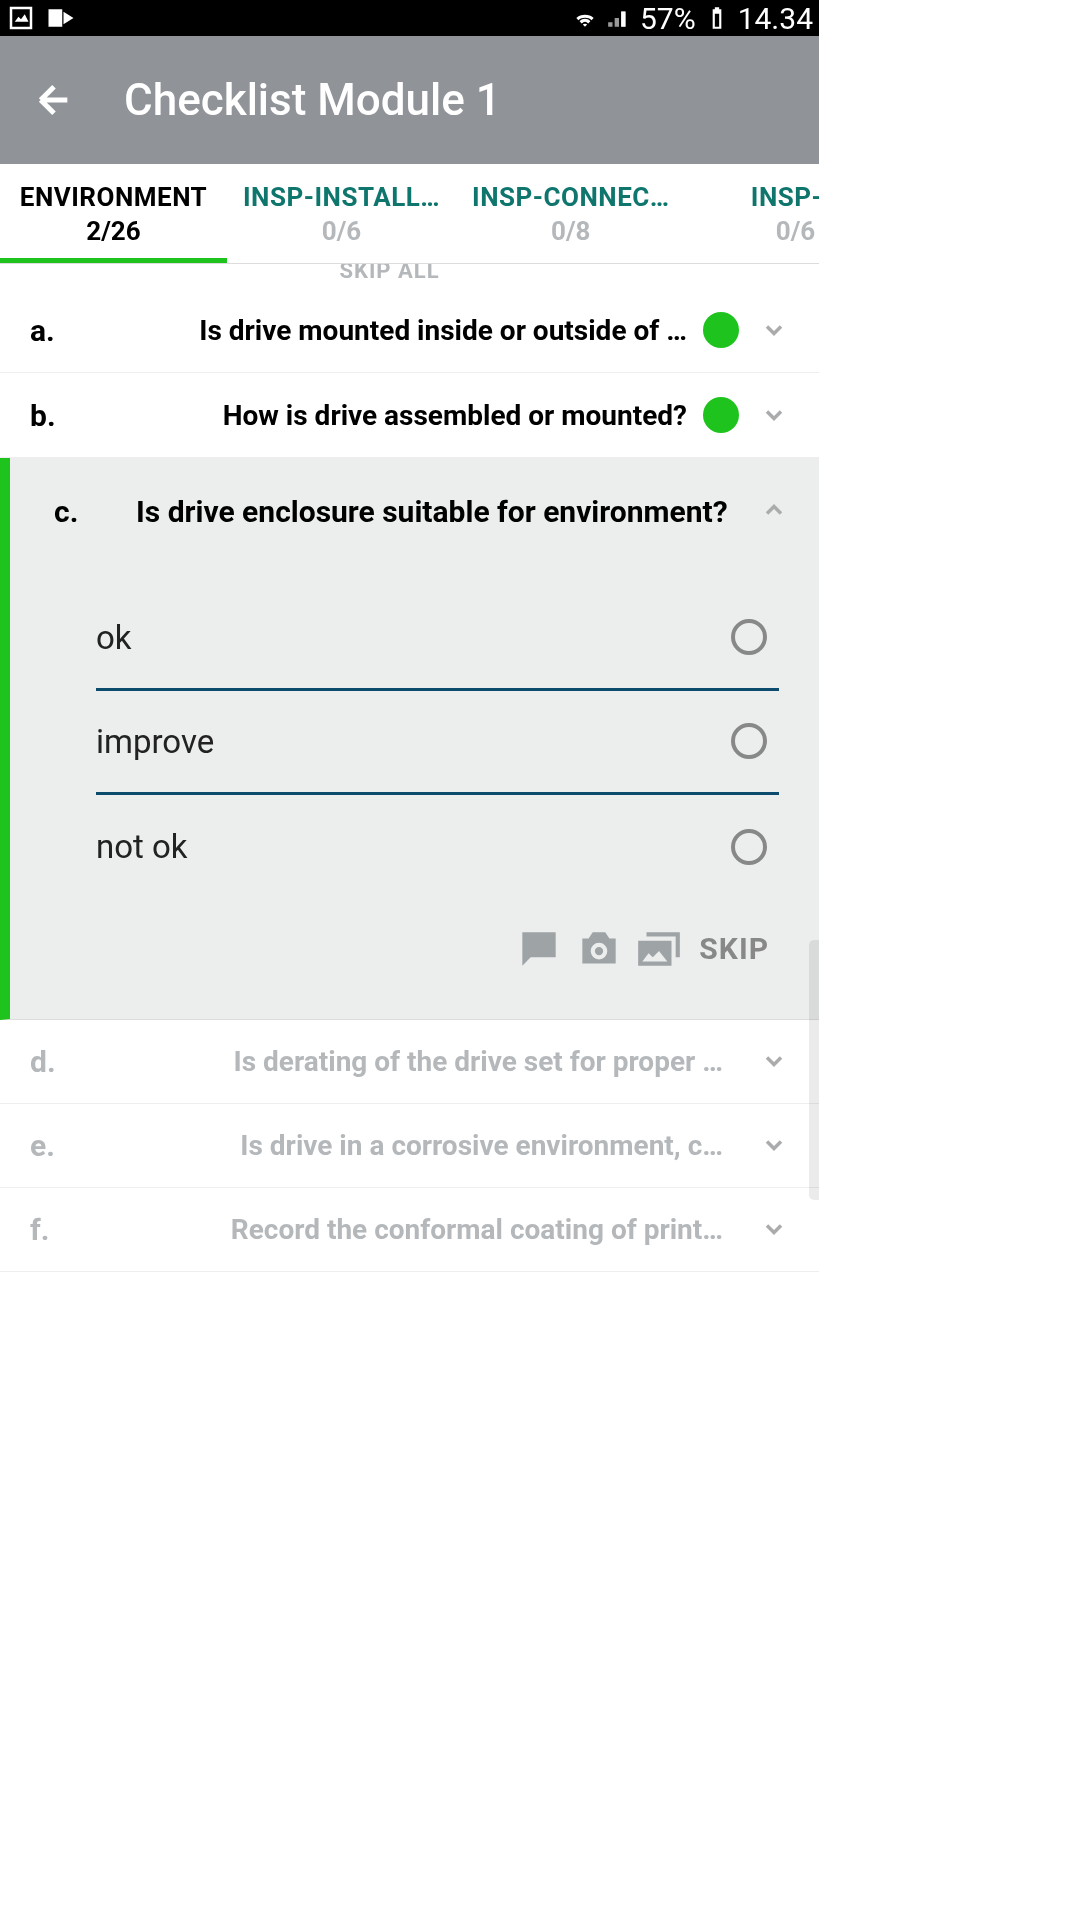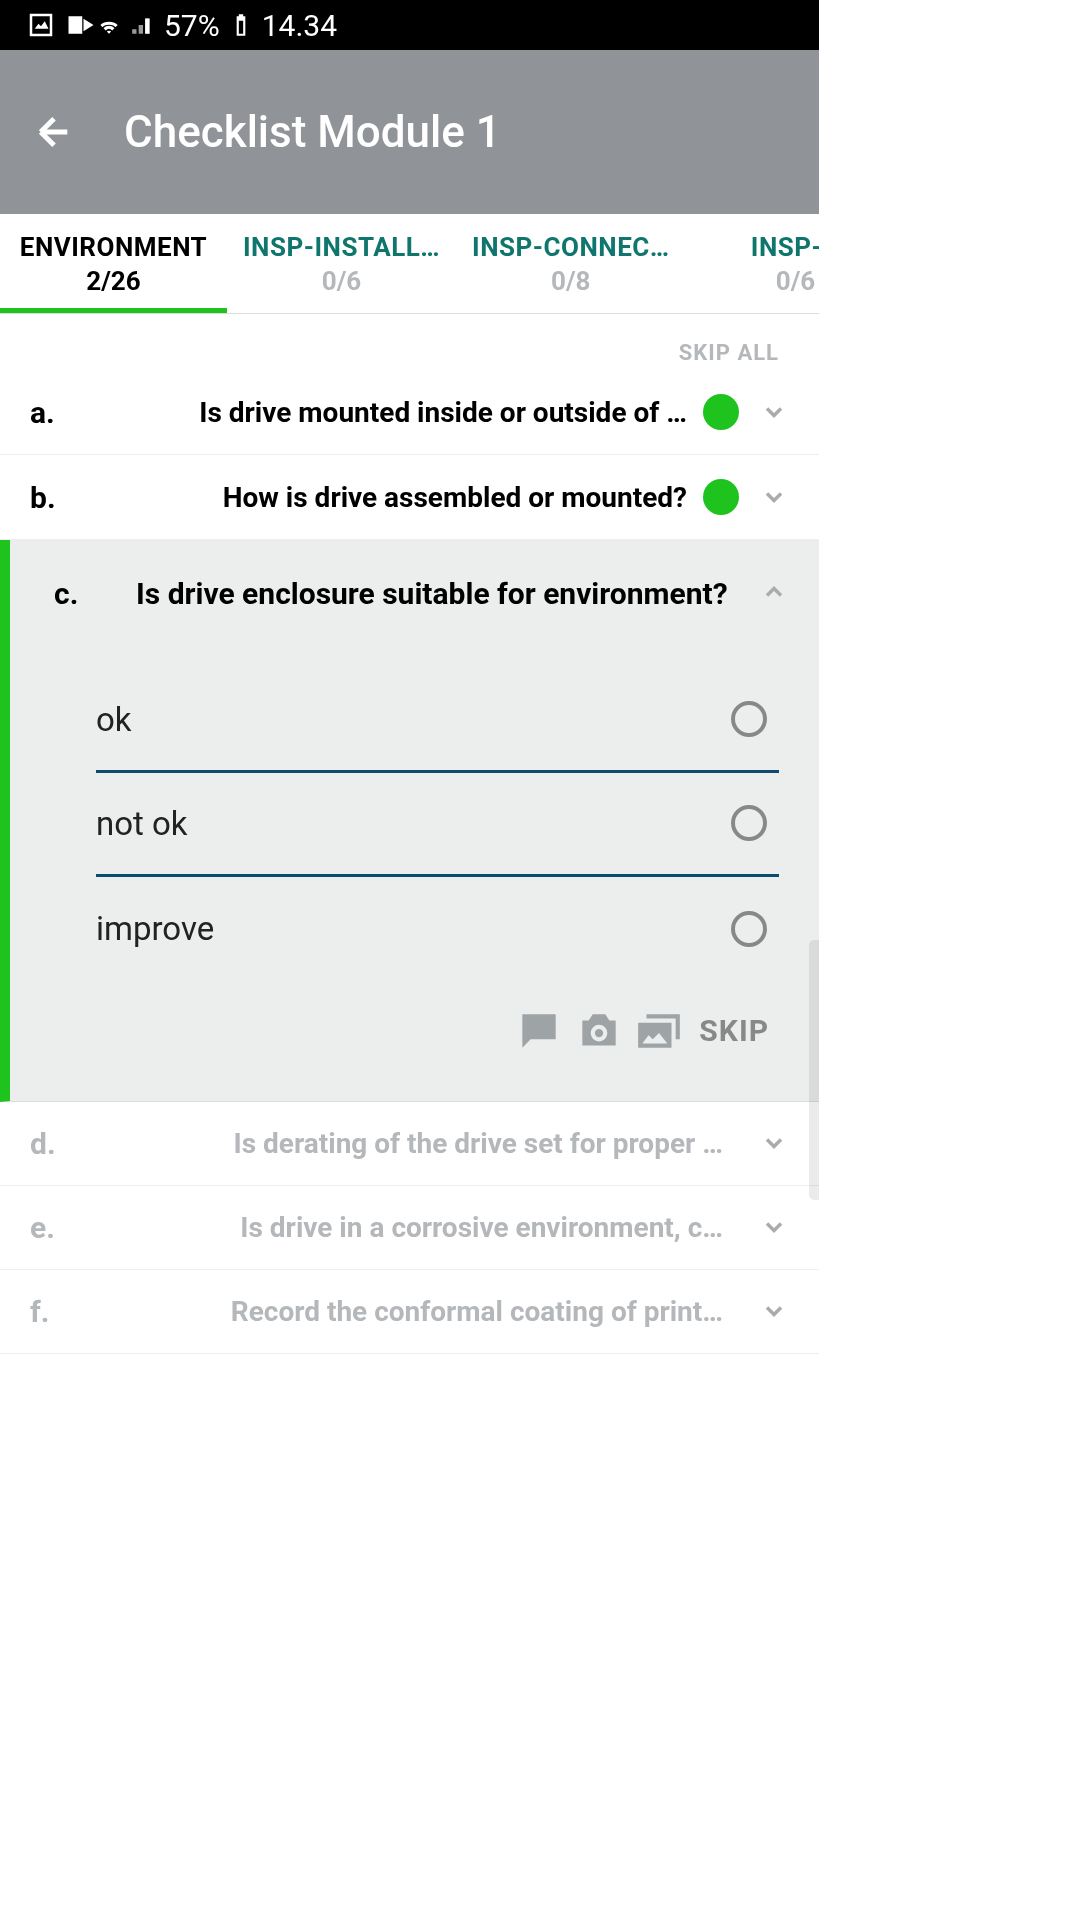--- a/index.html
+++ b/index.html
@@ -1,38 +1,38 @@
 <!DOCTYPE html>
 <html><head>
 <meta charset="utf-8">
 <style>
 * { margin:0; padding:0; box-sizing:border-box; font-family:-apple-system,BlinkMacSystemFont,"Segoe UI",Roboto,sans-serif; }
 body { width:819px; height:1456px; background:#fff; overflow:hidden; position:relative; }
 
-.status-bar { height:50px; background:#000; display:flex; justify-content:flex-start; align-items:center; padding:0 26px; }
+.status-bar { height:36px; background:#000; display:flex; justify-content:space-between; align-items:center; padding:0 6px; }
 .status-left { display:flex; gap:10px; align-items:center; }
 .status-right { display:flex; gap:8px; align-items:center; color:#fff; font-size:30px; font-weight:400; }
 .ic { width:30px; height:30px; fill:#fff; }
 .ic-s { width:26px; height:26px; fill:#fff; }
 
-.app-bar { height:164px; background:#909499; display:flex; align-items:center; padding:0 24px; }
+.app-bar { height:128px; background:#909499; display:flex; align-items:center; padding:0 24px; }
 .back-btn { width:60px; height:60px; display:flex; align-items:center; justify-content:center; margin-right:40px; cursor:pointer; }
 .back-btn svg { width:40px; height:40px; stroke:#fff; stroke-width:3; fill:none; }
 .title { color:#fff; font-size:44px; font-weight:500; }
 
 .tabs { height:100px; display:flex; border-bottom:1px solid #ddd; overflow:hidden; position:relative; }
 .tab { flex:0 0 auto; padding:20px 16px 20px; display:flex; flex-direction:column; align-items:center; justify-content:center; cursor:pointer; min-width:220px; position:relative; }
 .tab:first-child { min-width:227px; }
 .tab-label { font-size:26px; font-weight:700; letter-spacing:0.5px; color:#0f766e; white-space:nowrap; }
 .tab-count { font-size:26px; font-weight:700; color:#b5b8bb; margin-top:4px; }
 .tab.active .tab-label, .tab.active .tab-count { color:#000; }
 .tab.active::after { content:""; position:absolute; left:0; right:0; bottom:-1px; height:6px; background:#1ec31e; }
 
 .content { overflow:hidden; }
-.float-hdr { height:24px; display:flex; justify-content:flex-end; padding-right:40px;margin-top:32px; }
+.float-hdr { height:24px; display:flex; justify-content:center; padding-right:40px; }
 .float-hdr span { color:#b5b8bb; font-size:22px; font-weight:700; letter-spacing:1px; margin-top:-6px; }
 
 .q-row { display:flex; align-items:center; padding:24px 20px 24px 30px; border-bottom:1px solid #eee; cursor:pointer; }
 .q-letter { font-size:30px; font-weight:700; width:56px; flex:0 0 auto; }
 .q-text { font-size:28px; font-weight:700; flex:1; white-space:nowrap; overflow:hidden; text-overflow:ellipsis; padding-right:16px;text-align:right; }
 .q-dot { width:36px; height:36px; border-radius:50%; background:#1ec31e; flex:0 0 auto; }
 .q-chevron { width:50px; display:flex; justify-content:center; margin-left:10px; }
 .q-chevron svg { width:28px; height:28px; stroke:#a9abad; stroke-width:3; fill:none; }
 .q-row.inactive .q-letter, .q-row.inactive .q-text { color:#b5b8bb; }
 
@@ -148,25 +148,25 @@
             <path d="M6 15l6-6 6 6"></path>
           </svg>
         </span>
     </div>
     <div class="options">
       <div class="opt">
         <span class="opt-label">ok</span>
         <span class="opt-radio"></span>
       </div>
       <div class="opt">
+        <span class="opt-label">improve</span>
+        <span class="opt-radio"></span>
+      </div>
+      <div class="opt">
         <span class="opt-label">not ok</span>
-        <span class="opt-radio"></span>
-      </div>
-      <div class="opt">
-        <span class="opt-label">improve</span>
         <span class="opt-radio"></span>
       </div>
     </div>
     <div class="act-bar">
       <div class="act-btn">
         <svg viewBox="0 0 24 24">
             <path d="M4 4h16v12H8l-4 4V4zm4 5h2v2H8V9zm4 0h2v2h-2V9zm4 0h2v2h-2V9z"></path>
           </svg>
       </div>
       <div class="act-btn">

